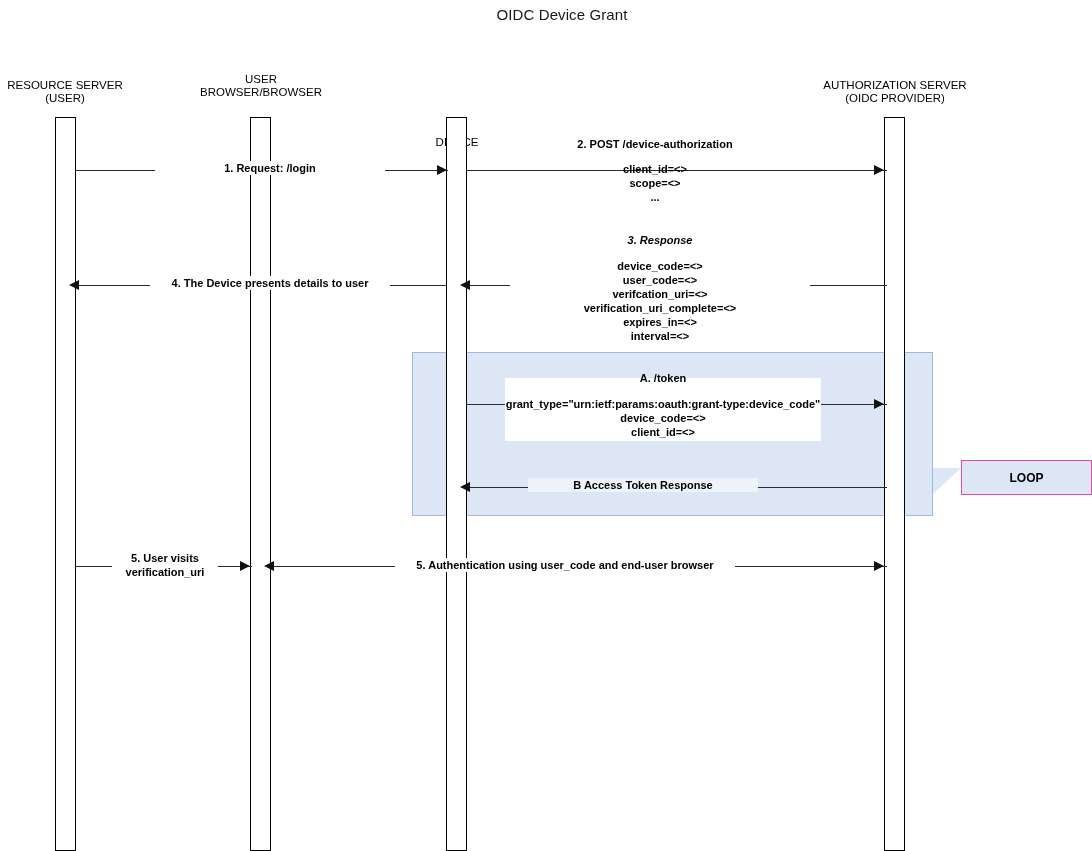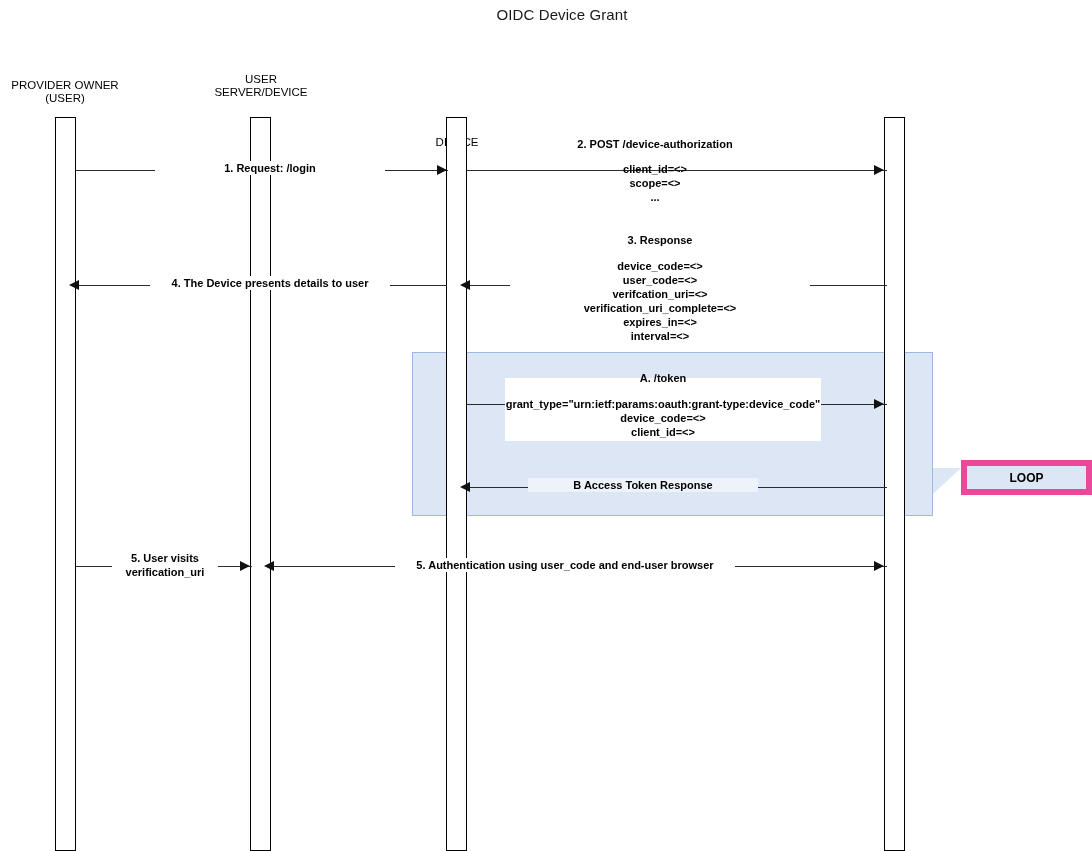--- a/index.html
+++ b/index.html
@@ -86,21 +86,21 @@
     box-sizing: border-box;
   }
   .token-white-box {
     position: absolute;
     background: #ffffff;
     box-sizing: border-box;
   }
   .loop-note {
     position: absolute;
     background: #dce6f5;
-    border: 6px solid #ec4899;
+    border: 1px solid #ec4899;
     box-sizing: border-box;
     display: flex;
     align-items: center;
     justify-content: center;
     font-size: 12px;
     font-weight: bold;
     color: #000;
   }
   .loop-note-tail {
     position: absolute;
@@ -108,25 +108,27 @@
     height: 0;
   }
 </style>
 </head>
 <body>
 
 <div id="canvas">
 
   <div class="diagram-title">OIDC Device Grant</div>
 
-  <div class="actor-label" style="left:0px; top:79px; width:130px;">PROVIDER OWNER
+  <div class="actor-label" style="left:0px; top:79px; width:130px;">RESOURCE SERVER
 (USER)</div>
   <div class="actor-label" style="left:196px; top:73px; width:130px;">USER
-SERVER/DEVICE</div>
+BROWSER/BROWSER</div>
   <div class="actor-label" style="left:392px; top:88px; width:130px;margin-top:48px;">DEVICE</div>
+  <div class="actor-label" style="left:805px; top:79px; width:180px;">AUTHORIZATION SERVER
+(OIDC PROVIDER)</div>
 
   <div class="loop-box" style="left:412px; top:352px; width:521px; height:164px;"></div>
 
   <div class="lifeline-bar" style="left:55px; top:117px; width:21px; height:734px;"></div>
   <div class="lifeline-bar" style="left:250px; top:117px; width:21px; height:734px;"></div>
   <div class="lifeline-bar" style="left:446px; top:117px; width:21px; height:734px;"></div>
   <div class="lifeline-bar" style="left:884px; top:117px; width:21px; height:734px;"></div>
 
   <div class="msg-line" style="left:76px; top:170px; width:372px;"></div>
   <div class="arrow-head right" style="left:437px; top:165px;"></div>
@@ -134,21 +136,21 @@
 
   <div class="msg-line" style="left:467px; top:170px; width:420px;"></div>
   <div class="arrow-head right" style="left:874px; top:165px;"></div>
   <div class="msg-label" style="left:525px; top:137px; width:260px;">2. POST /device-authorization</div>
   <div class="params-block" style="left:525px; top:162px; width:260px;">client_id=&lt;&gt;
 scope=&lt;&gt;
 ...</div>
 
   <div class="msg-line" style="left:467px; top:285px; width:420px;"></div>
   <div class="arrow-head left" style="left:460px; top:280px;"></div>
-  <div class="msg-label" style="left:540px; top:233px; width:240px;">3. Response</div>
+  <div class="msg-label" style="left:540px; top:233px; width:240px;font-style:italic;">3. Response</div>
   <div class="params-block" style="left:510px; top:259px; width:300px; background:#fff;">device_code=&lt;&gt;
 user_code=&lt;&gt;
 verifcation_uri=&lt;&gt;
 verification_uri_complete=&lt;&gt;
 expires_in=&lt;&gt;
 interval=&lt;&gt;</div>
 
   <div class="msg-line" style="left:76px; top:285px; width:371px;"></div>
   <div class="arrow-head left" style="left:69px; top:280px;"></div>
   <div class="msg-label" style="left:150px; top:276px; width:240px;">4. The Device presents details to user</div>

